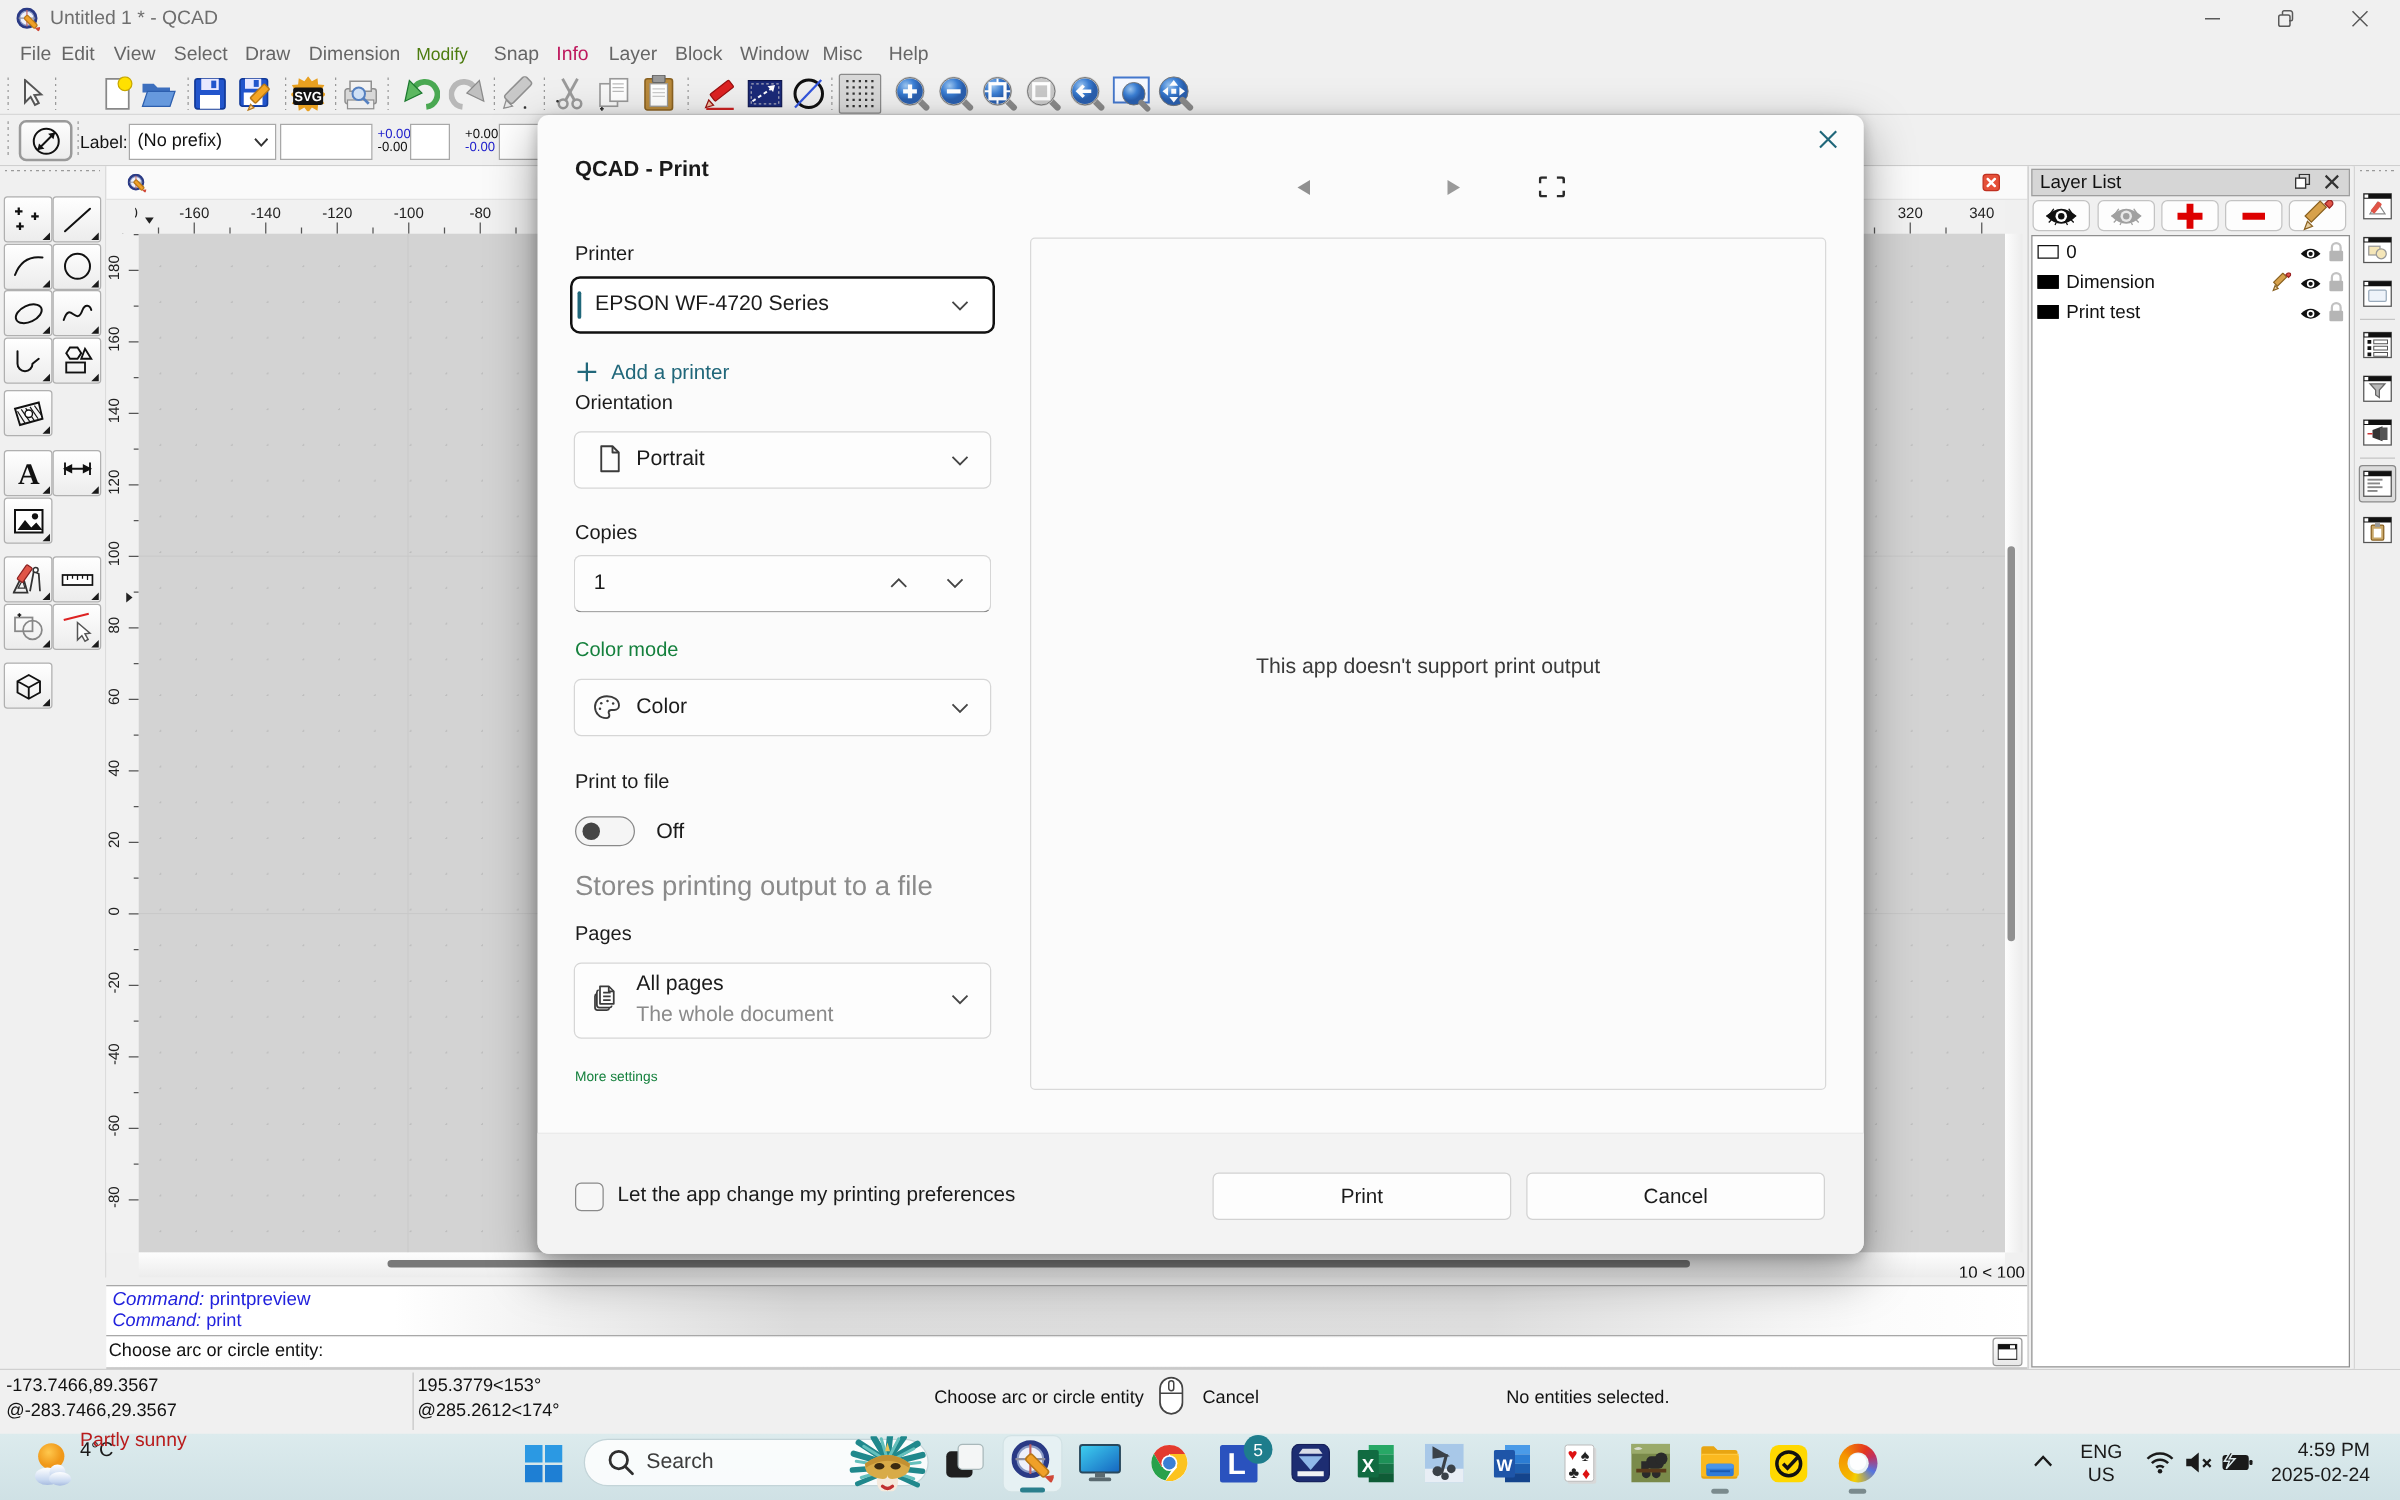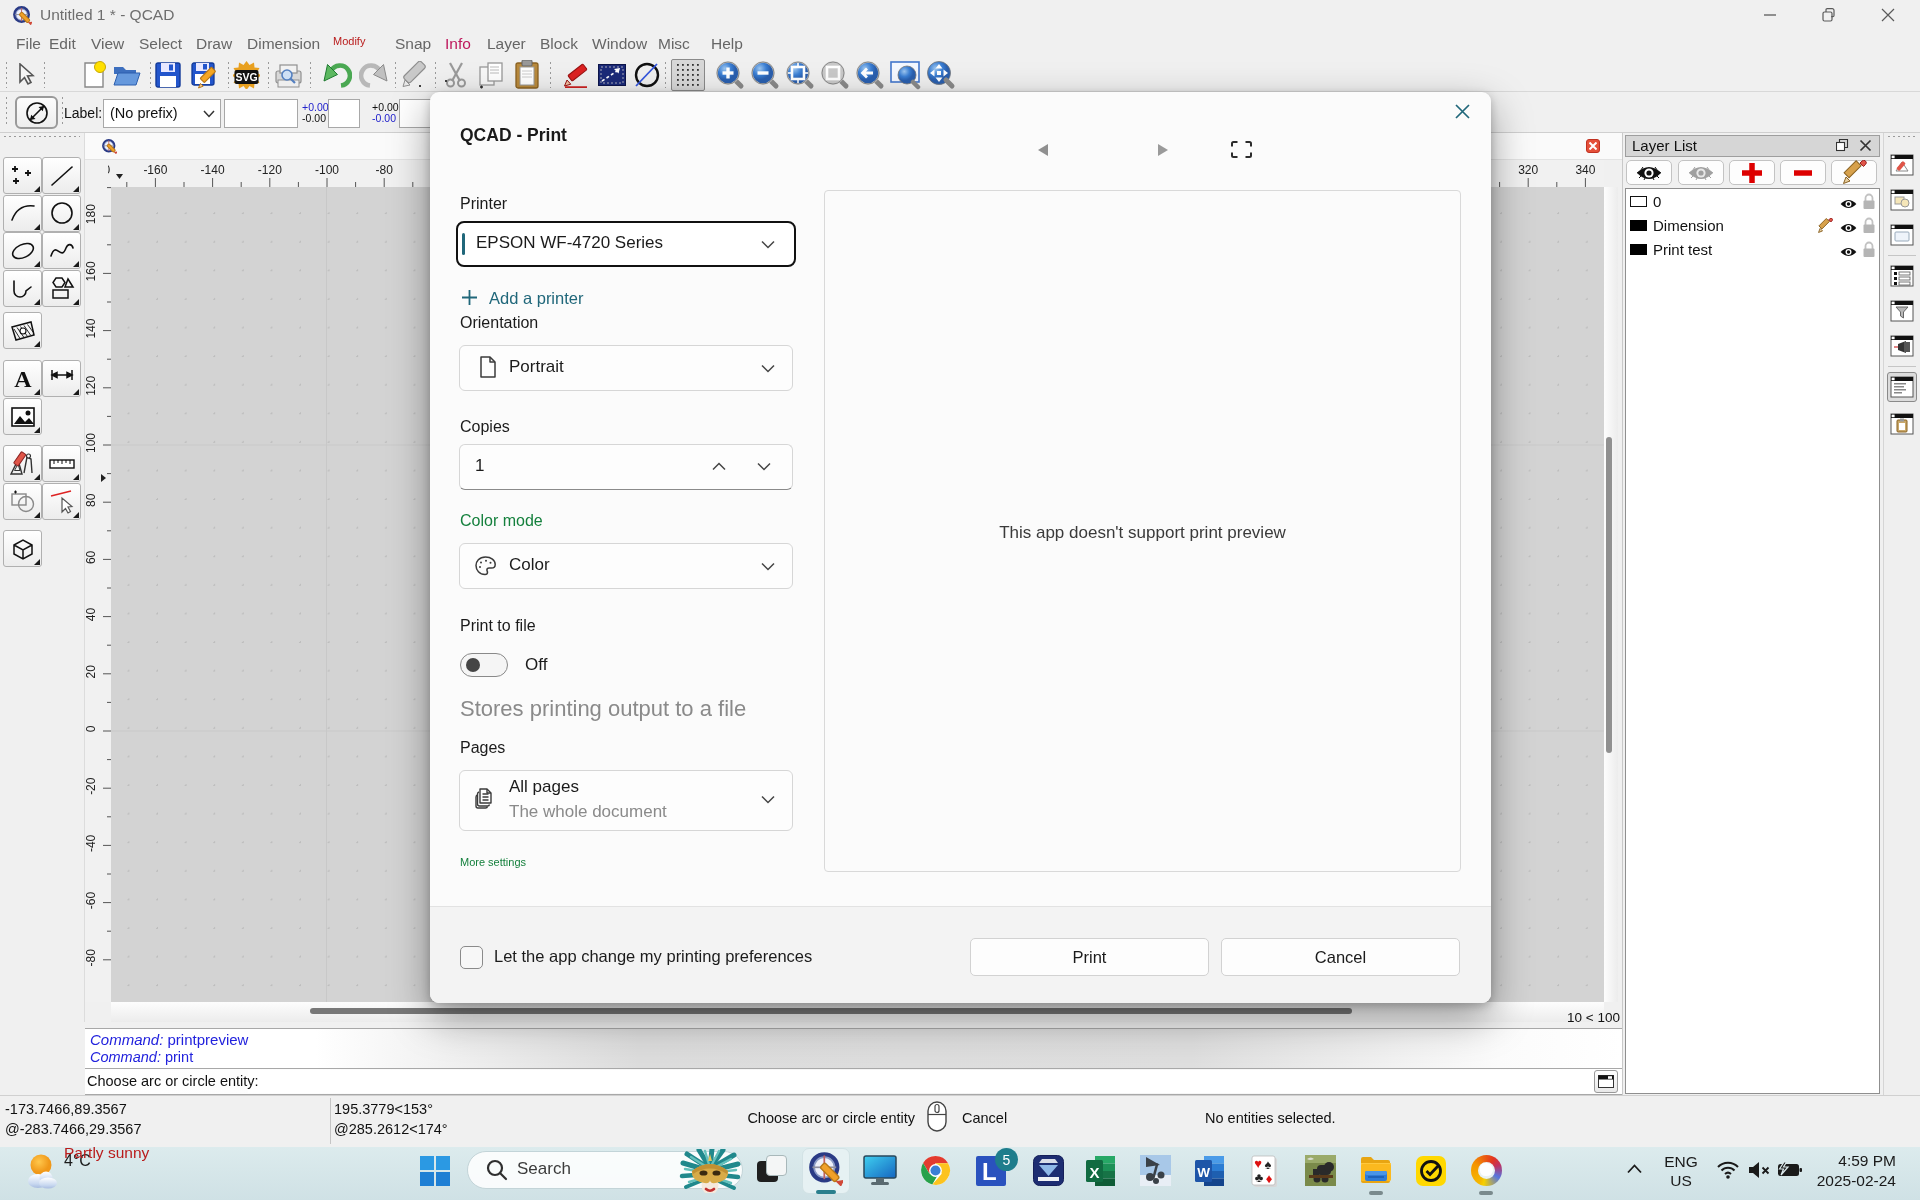--- a/index.html
+++ b/index.html
@@ -26,21 +26,21 @@
   </svg>
 <svg style="position:absolute;left:1881px;top:8px;" width="14" height="14" viewBox="0 0 14 14">
     <path d="M1 1 L13 13 M13 1 L1 13" stroke="#5a5a5a" stroke-width="1.2"></path>
   </svg>
 <div style="position:absolute;left:16px;top:35px;font-size:15.5px;color:#666">File</div>
 <div style="position:absolute;left:49px;top:35px;font-size:15.5px;color:#666">Edit</div>
 <div style="position:absolute;left:91px;top:35px;font-size:15.5px;color:#666">View</div>
 <div style="position:absolute;left:139px;top:35px;font-size:15.5px;color:#666">Select</div>
 <div style="position:absolute;left:196px;top:35px;font-size:15.5px;color:#666">Draw</div>
 <div style="position:absolute;left:247px;top:35px;font-size:15.5px;color:#666">Dimension</div>
-<div style="position:absolute;left:333px;top:35px;font-size:11px;color:#b91c1c">Modify</div>
+<div style="position:absolute;left:333px;top:35px;font-size:14px;color:#4d7c0f">Modify</div>
 <div style="position:absolute;left:395px;top:35px;font-size:15.5px;color:#666">Snap</div>
 <div style="position:absolute;left:445px;top:35px;font-size:15.5px;color:#be185d">Info</div>
 <div style="position:absolute;left:487px;top:35px;font-size:15.5px;color:#666">Layer</div>
 <div style="position:absolute;left:540px;top:35px;font-size:15.5px;color:#666">Block</div>
 <div style="position:absolute;left:592px;top:35px;font-size:15.5px;color:#666">Window</div>
 <div style="position:absolute;left:658px;top:35px;font-size:15.5px;color:#666">Misc</div>
 <div style="position:absolute;left:711px;top:35px;font-size:15.5px;color:#666">Help</div>
 <div style="position:absolute;left:0;top:58px;width:1920px;height:34px;background:#f0f0f0;border-bottom:1px solid #d8d8d8"></div>
 <div style="position:absolute;left:6px;top:62px;width:1px;height:26px;background:repeating-linear-gradient(#9a9a9a 0 2px,transparent 2px 5px)"></div>
 <div style="position:absolute;left:44px;top:62px;width:1px;height:26px;background:repeating-linear-gradient(#9a9a9a 0 2px,transparent 2px 5px)"></div>
@@ -1042,17 +1042,17 @@
       <path d="M7.5 8 h6 M7.5 11 h6 M7.5 14 h6"></path>
     </g>
   </svg>
 <div style="position:absolute;left:509px;top:777px;font-size:17px;color:#1b1b1b">All pages</div>
 <div style="position:absolute;left:509px;top:802px;font-size:17px;color:#8a8a8a">The whole document</div>
 <svg style="position:absolute;left:761px;top:795px;" width="14" height="9" viewBox="0 0 14 9">
     <path d="M1 1.5 L7 7.5 L13 1.5" fill="none" stroke="#454545" stroke-width="1.5"></path>
   </svg>
 <div style="position:absolute;left:460px;top:856px;font-size:11px;color:#15803d">More settings</div>
 <div style="position:absolute;left:824px;top:190px;width:637px;height:682px;background:#fbfbfb;border:1px solid #d9d9d9;border-radius:4px"></div>
-<div style="position:absolute;left:824px;top:523px;width:637px;text-align:center;font-size:17px;color:#3a3a3a">This app doesn't support print preview</div>
+<div style="position:absolute;left:824px;top:523px;width:637px;text-align:center;font-size:17px;color:#3a3a3a">This app doesn't support print output</div>
 <div style="position:absolute;left:430px;top:906px;width:1061px;height:97px;background:#f3f3f3;border-top:1px solid #e2e2e2;border-radius:0 0 9px 9px"></div>
 <div style="position:absolute;left:460px;top:946px;width:23px;height:23px;background:#f7f7f7;border:1px solid #8a8a8a;border-radius:5px"></div>
 <div style="position:absolute;left:494px;top:947px;font-size:16.5px;color:#1b1b1b">Let the app change my printing preferences</div>
 <div style="position:absolute;left:970px;top:938px;width:239px;height:38px;background:#fdfdfd;border:1px solid #d2d2d2;border-radius:5px;display:flex;align-items:center;justify-content:center;font-size:16.5px;color:#1b1b1b">Print</div>
 <div style="position:absolute;left:1221px;top:938px;width:239px;height:38px;background:#fdfdfd;border:1px solid #d2d2d2;border-radius:5px;display:flex;align-items:center;justify-content:center;font-size:16.5px;color:#1b1b1b">Cancel</div>
 </body></html>

